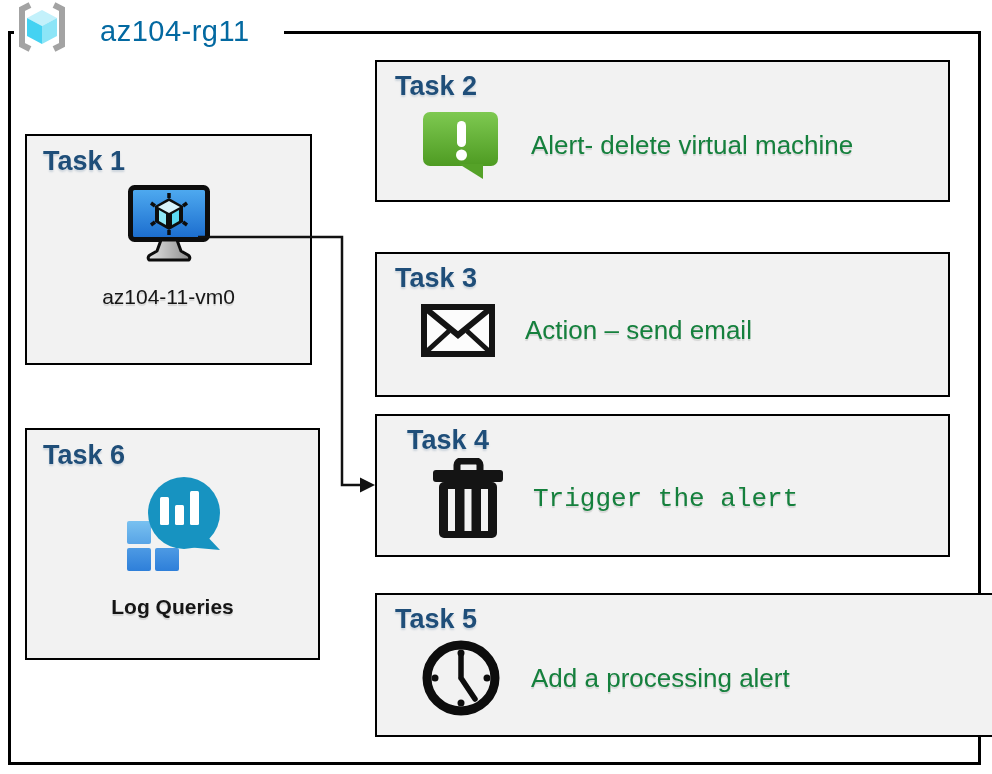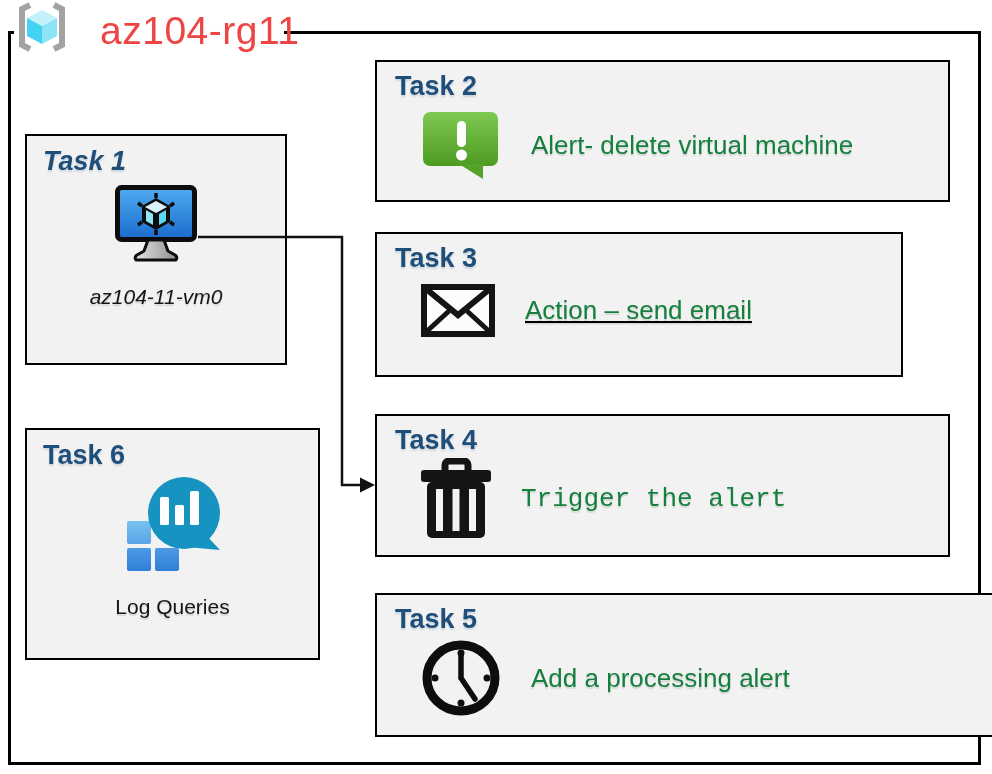--- a/index.html
+++ b/index.html
@@ -10,21 +10,21 @@
   .outer-box{
     position:absolute;left:8px;top:31px;width:973px;height:734px;
     border:3px solid #000;box-sizing:border-box;background:#fff;
   }
   .header-mask{
     position:absolute;left:14px;top:26px;width:270px;height:14px;background:#fff;
   }
   .rg-icon{position:absolute;left:16px;top:2px;width:52px;height:50px;}
   .rg-title{
     position:absolute;left:100px;top:13px;height:36px;line-height:36px;
-    font-size:39px;color:#ef4444;letter-spacing:0.5px;
+    font-size:29px;color:#0369a1;letter-spacing:0.5px;
   }
   .task-box{
     position:absolute;border:2.5px solid #000;box-sizing:border-box;
     background:#f2f2f2;
   }
   .task-title{
     font-size:27px;font-weight:bold;color:#1f4e79;
     text-shadow:0 2px 2px rgba(31,78,121,0.18);
   }
   .row-box .task-title{margin:9px 15px 0 18px;}
@@ -51,21 +51,21 @@
 
   <svg class="rg-icon" viewBox="0 0 52 50">
     <path d="M14 3 L6 7 V43 L14 47" fill="none" stroke="#a3a3a3" stroke-width="6"></path>
     <path d="M38 3 L46 7 V43 L38 47" fill="none" stroke="#a3a3a3" stroke-width="6"></path>
     <polygon points="26,8 41,16 26,24 11,16" fill="#c3f1fb"></polygon>
     <polygon points="11,16 26,24 26,42 11,34" fill="#44d2f2"></polygon>
     <polygon points="41,16 26,24 26,42 41,34" fill="#8ce5f7"></polygon>
   </svg>
   <div class="rg-title">az104-rg11</div>
 
-  <div class="task-box col-box" style="left:25px;top:134px;width:262px;height:231px;font-style:italic;">
+  <div class="task-box col-box" style="left:25px;top:134px;width:287px;height:231px;">
     <div class="task-title">Task 1</div>
     <svg style="margin-top:8px;" width="82" height="80" viewBox="0 0 82 80">
       <defs>
         <linearGradient id="scr" x1="0" y1="0" x2="0" y2="1">
           <stop offset="0" stop-color="#50acf1"></stop>
             <stop offset="1" stop-color="#1a6bcd"></stop>
         </linearGradient>
         <linearGradient id="stand" x1="0" y1="0" x2="1" y2="0">
           <stop offset="0" stop-color="#e3e3e3"></stop>
             <stop offset="1" stop-color="#8f8f8f"></stop>
@@ -112,21 +112,21 @@
       <rect x="5" y="73" width="24" height="23" rx="2" fill="url(#sqD)"></rect>
       <rect x="33" y="73" width="24" height="23" rx="2" fill="url(#sqD)"></rect>
       <circle cx="62" cy="38" r="36" fill="url(#teal)"></circle>
       <polygon points="82,58 98,75 64,72" fill="url(#teal)"></polygon>
       <g fill="#ffffff">
         <rect x="38" y="22" width="9" height="28" rx="1.5"></rect>
         <rect x="53" y="30" width="9" height="20" rx="1.5"></rect>
         <rect x="68" y="16" width="9" height="34" rx="1.5"></rect>
       </g>
     </svg>
-    <div class="col-label" style="margin-top:16px;">Log Queries</div>
+    <div class="col-label" style="margin-top:16px;font-weight:bold;">Log Queries</div>
   </div>
 
   <div class="task-box row-box" style="left:375px;top:60px;width:575px;height:142px;">
     <div class="task-title">Task 2</div>
     <div class="task-row">
       <svg width="80" height="74" viewBox="0 0 80 74">
         <defs>
           <linearGradient id="grn" x1="0" y1="0" x2="0" y2="1">
             <stop offset="0" stop-color="#7ec951"></stop>
               <stop offset="1" stop-color="#4e9b22"></stop>
@@ -134,33 +134,33 @@
         </defs>
         <rect x="2" y="4" width="75" height="54" rx="7" fill="url(#grn)"></rect>
         <polygon points="38,56 62,56 62,71" fill="#55a228"></polygon>
         <rect x="36" y="13" width="9" height="26" rx="4.5" fill="#ffffff"></rect>
         <circle cx="40.5" cy="47" r="5.5" fill="#ffffff"></circle>
       </svg>
       <span class="task-label">Alert- delete virtual machine</span>
     </div>
   </div>
 
-  <div class="task-box row-box" style="left:375px;top:232px;width:528px;height:145px;">
+  <div class="task-box row-box" style="left:375px;top:252px;width:575px;height:145px;">
     <div class="task-title">Task 3</div>
-    <div class="task-row" style="margin-top:10px;text-decoration:underline;">
+    <div class="task-row" style="margin-top:10px;">
       <svg width="74" height="53" viewBox="0 0 74 53">
         <rect x="3" y="3" width="68" height="47" fill="#fcfcfc" stroke="#141414" stroke-width="6"></rect>
         <path d="M4 4 L37 31 L70 4" fill="none" stroke="#141414" stroke-width="6"></path>
         <path d="M4 49 L28 27 M70 49 L46 27" fill="none" stroke="#141414" stroke-width="5"></path>
       </svg>
       <span class="task-label">Action – send email</span>
     </div>
   </div>
 
-  <div class="task-box row-box" style="left:375px;top:414px;width:575px;height:143px;">
+  <div class="task-box row-box" style="left:375px;top:414px;width:575px;height:143px;padding-left:12px;">
     <div class="task-title">Task 4</div>
     <div class="task-row" style="margin-top:2px;font-family:Liberation Mono, monospace;">
       <svg width="70" height="82" viewBox="0 0 70 82">
         <rect x="24" y="3" width="23" height="14" rx="4" fill="none" stroke="#141414" stroke-width="7"></rect>
         <rect x="0" y="12" width="70" height="12" rx="3" fill="#141414"></rect>
         <rect x="6" y="24" width="58" height="56" rx="5" fill="#141414"></rect>
         <g fill="#f2f2f2">
           <rect x="15" y="31" width="7" height="42"></rect>
           <rect x="31.5" y="31" width="7" height="42"></rect>
           <rect x="48" y="31" width="7" height="42"></rect>

